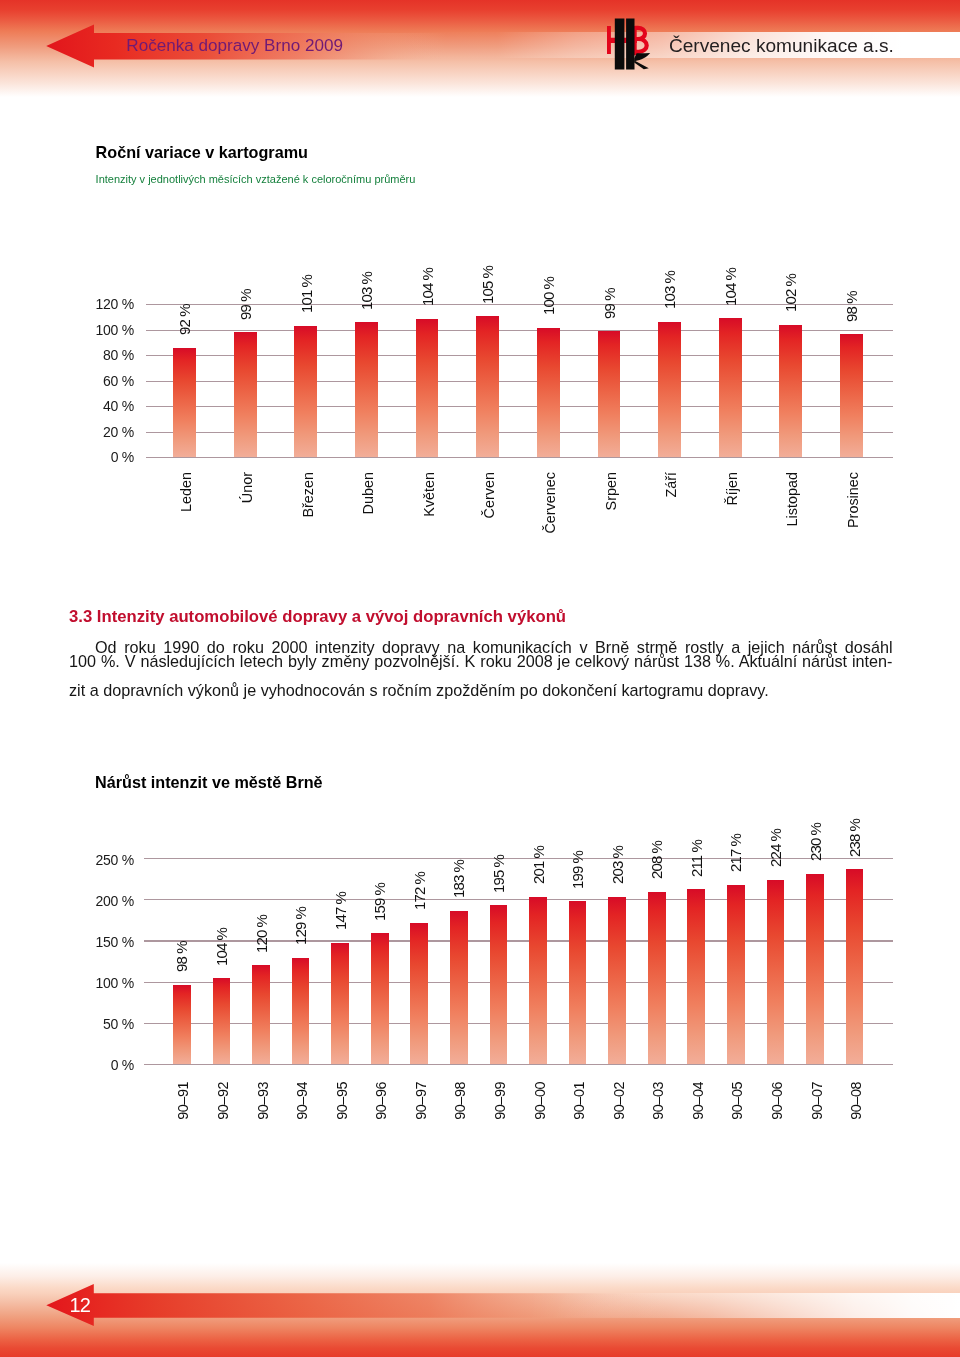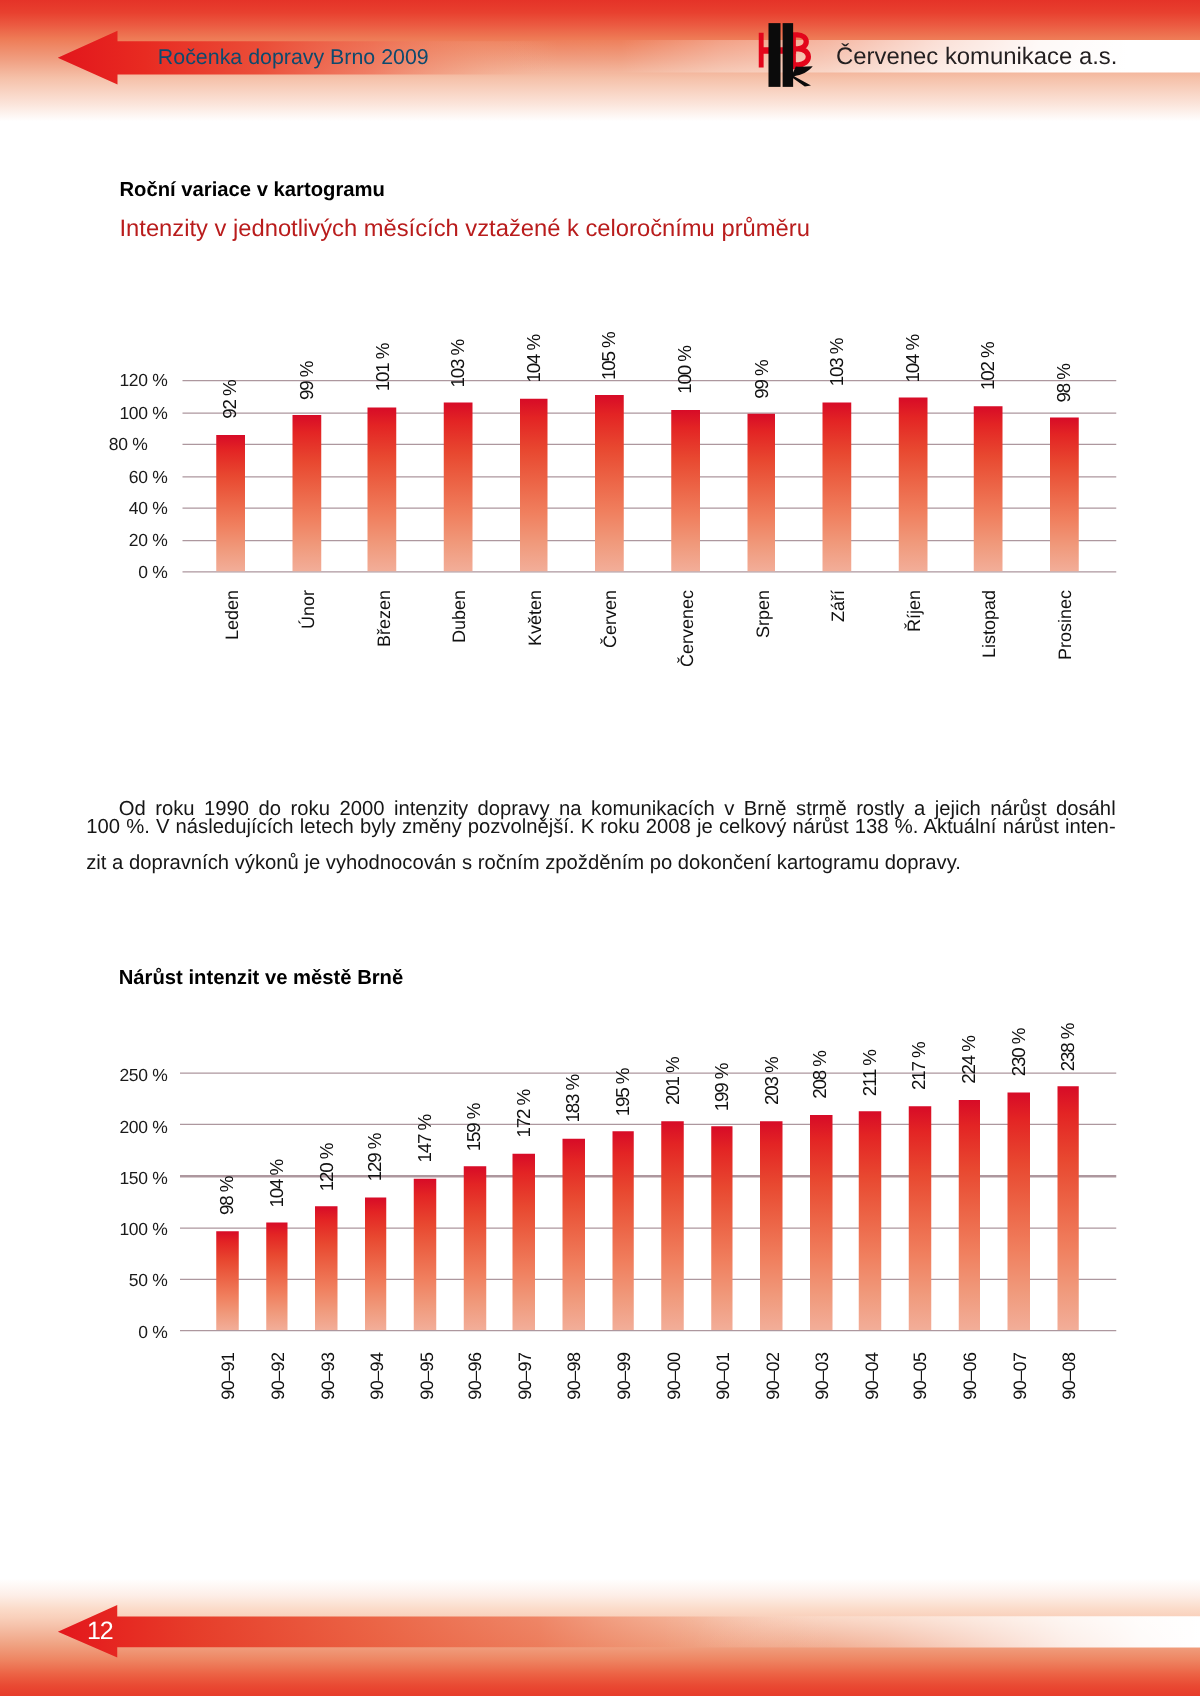--- a/index.html
+++ b/index.html
@@ -12,42 +12,42 @@
      background:linear-gradient(to bottom,
        #e53328 0%, #e8402f 10.2%, #eb5a41 20.4%, #ee7b56 31.6%,
        #f09d7f 48%, #f5c0a8 63.3%, #fbe4da 84.7%, #ffffff 99%);}
   .top-white-band{position:absolute;left:0;top:32px;width:960px;height:26px;
      background:linear-gradient(to right,
        rgba(255,255,255,0) 0%, rgba(255,255,255,0) 40%, rgba(255,255,255,0.02) 51.8%,
        rgba(255,255,255,0.27) 60%, rgba(255,255,255,0.44) 69%, rgba(255,255,255,0.75) 78%,
        rgba(255,255,255,0.95) 86.5%, #ffffff 94%, #ffffff 100%);}
   .top-arrow{position:absolute;left:46px;top:23px;width:400px;height:46px;}
   .hdr-title{position:absolute;left:126.3px;top:32.5px;height:26px;
-     font-size:17.1px;color:#0c4a6e;line-height:26px;white-space:nowrap;}
+     font-size:17.1px;color:#701a75;line-height:26px;white-space:nowrap;}
   .hdr-company{position:absolute;left:668.9px;top:32.5px;height:26px;
      font-size:19.1px;color:#231f20;line-height:26px;white-space:nowrap;}
   .hdr-logo{position:absolute;left:606px;top:17px;width:46px;height:56px;}
 
   
   .bot-grad{position:absolute;left:0;top:1260px;width:960px;height:97px;
      background:linear-gradient(to bottom,
        #ffffff 3%, #fdeee7 17%, #fbdbc9 28%, #f9d0bb 35%, #f5c0a8 43%,
        #f0a383 57%, #ee8562 70%, #ec6244 82%, #e94a33 91%, #e73b2a 100%);}
   .bot-white-band{position:absolute;left:0;top:1293.4px;width:960px;height:25px;
      background:linear-gradient(to right,
        rgba(255,255,255,0) 0%, rgba(255,255,255,0) 55%, rgba(255,255,255,0.10) 66%,
        rgba(255,255,255,0.30) 74%, rgba(255,255,255,0.58) 82%, rgba(255,255,255,0.82) 89%,
        rgba(255,255,255,0.95) 95%, #ffffff 100%);}
   .bot-arrow{position:absolute;left:46.4px;top:1284.25px;width:620px;height:44px;}
   .pagenum{position:absolute;left:69.5px;top:1294px;width:40px;height:23px;line-height:23px;
      font-size:20px;letter-spacing:-0.9px;color:#ffffff;}
 
   
   .ch-title{position:absolute;font-weight:bold;color:#000;font-size:16.2px;white-space:nowrap;}
-  .ch-sub{position:absolute;color:#b91c1c;font-size:19px;white-space:nowrap;}
+  .ch-sub{position:absolute;color:#15803d;font-size:11px;white-space:nowrap;}
   .sec-head{position:absolute;left:69px;font-weight:bold;color:#C10E2E;font-size:16.7px;white-space:nowrap;}
   .body-par{position:absolute;left:0;top:0;width:960px;height:1px;}
   .pline{position:absolute;left:69px;width:823.5px;color:#161616;font-size:16.2px;
      line-height:16.2px;text-align:justify;text-align-last:justify;overflow:visible;}
   .pline.last{text-align:left;text-align-last:left;white-space:nowrap;}
 
   
   .chart{position:absolute;left:0;top:0;}
   .gridline{position:absolute;height:1.2px;background:#ad979e;}
   .ylab{position:absolute;text-align:right;font-size:14px;color:#1a1a1a;white-space:nowrap;letter-spacing:-0.25px;}
@@ -104,21 +104,21 @@
 <div class="chart">
   <div class="gridline" style="left:145.5px;top:457.2px;width:747.5px;"></div>
   <div class="ylab" style="left:52px;top:449.2px;width:82px;">0&nbsp;%</div>
   <div class="gridline" style="left:145.5px;top:431.8px;width:747.5px;"></div>
   <div class="ylab" style="left:52px;top:423.8px;width:82px;">20&nbsp;%</div>
   <div class="gridline" style="left:145.5px;top:406.2px;width:747.5px;"></div>
   <div class="ylab" style="left:52px;top:398.2px;width:82px;">40&nbsp;%</div>
   <div class="gridline" style="left:145.5px;top:380.8px;width:747.5px;"></div>
   <div class="ylab" style="left:52px;top:372.8px;width:82px;">60&nbsp;%</div>
   <div class="gridline" style="left:145.5px;top:355.2px;width:747.5px;"></div>
-  <div class="ylab" style="left:36px;top:347.2px;width:82px;text-align:right;">80&nbsp;%</div>
+  <div class="ylab" style="left:52px;top:347.2px;width:82px;text-align:right;">80&nbsp;%</div>
   <div class="gridline" style="left:145.5px;top:329.8px;width:747.5px;"></div>
   <div class="ylab" style="left:52px;top:321.8px;width:82px;">100&nbsp;%</div>
   <div class="gridline" style="left:145.5px;top:304.2px;width:747.5px;"></div>
   <div class="ylab" style="left:52px;top:296.2px;width:82px;">120&nbsp;%</div>
   <div class="bar" style="left:173.2px;top:347.5px;width:22.9px;height:109.8px;"></div>
   <div class="vlab" style="left:177.2px;top:335.0px;">92&nbsp;%</div>
   <div class="xlab" style="left:179.2px;top:472.0px;">Leden</div>
   <div class="bar" style="left:233.8px;top:332.4px;width:22.9px;height:124.8px;"></div>
   <div class="vlab" style="left:237.9px;top:319.9px;">99&nbsp;%</div>
   <div class="xlab" style="left:239.9px;top:472.0px;">Únor</div>
@@ -146,20 +146,21 @@
   <div class="bar" style="left:718.7px;top:318.1px;width:22.9px;height:139.1px;"></div>
   <div class="vlab" style="left:722.7px;top:305.6px;">104&nbsp;%</div>
   <div class="xlab" style="left:724.7px;top:472.0px;">Říjen</div>
   <div class="bar" style="left:779.3px;top:324.6px;width:22.9px;height:132.6px;"></div>
   <div class="vlab" style="left:783.4px;top:312.1px;">102&nbsp;%</div>
   <div class="xlab" style="left:785.4px;top:472.0px;">Listopad</div>
   <div class="bar" style="left:839.9px;top:334.0px;width:22.9px;height:123.3px;"></div>
   <div class="vlab" style="left:844.0px;top:321.5px;">98&nbsp;%</div>
   <div class="xlab" style="left:846.0px;top:472.0px;">Prosinec</div>
 </div>
+<div class="sec-head" style="top:607px;">3.3 Intenzity automobilové dopravy a vývoj dopravních výkonů</div>
 <div class="body-par">
   <div class="pline" style="top:639.30px;text-indent:26px;">Od roku 1990 do roku 2000 intenzity dopravy na komunikacích v Brně strmě rostly a jejich nárůst dosáhl</div>
   <div class="pline" style="top:653px;">100&nbsp;%. V následujících letech byly změny pozvolnější. K roku 2008 je celkový nárůst 138&nbsp;%. Aktuální nárůst inten-</div>
   <div class="pline last" style="top:681.70px;">zit a dopravních výkonů je vyhodnocován s ročním zpožděním po dokončení kartogramu dopravy.</div>
 </div>
 <div class="ch-title" style="left:95.0px;top:773.2px;">Nárůst intenzit ve městě Brně</div>
 <div class="chart">
   <div class="gridline" style="left:144.4px;top:1063.7px;width:748.2px;"></div>
   <div class="ylab" style="left:52px;top:1057.2px;width:82px;">0&nbsp;%</div>
   <div class="gridline" style="left:144.4px;top:1022.6px;width:748.2px;"></div>

